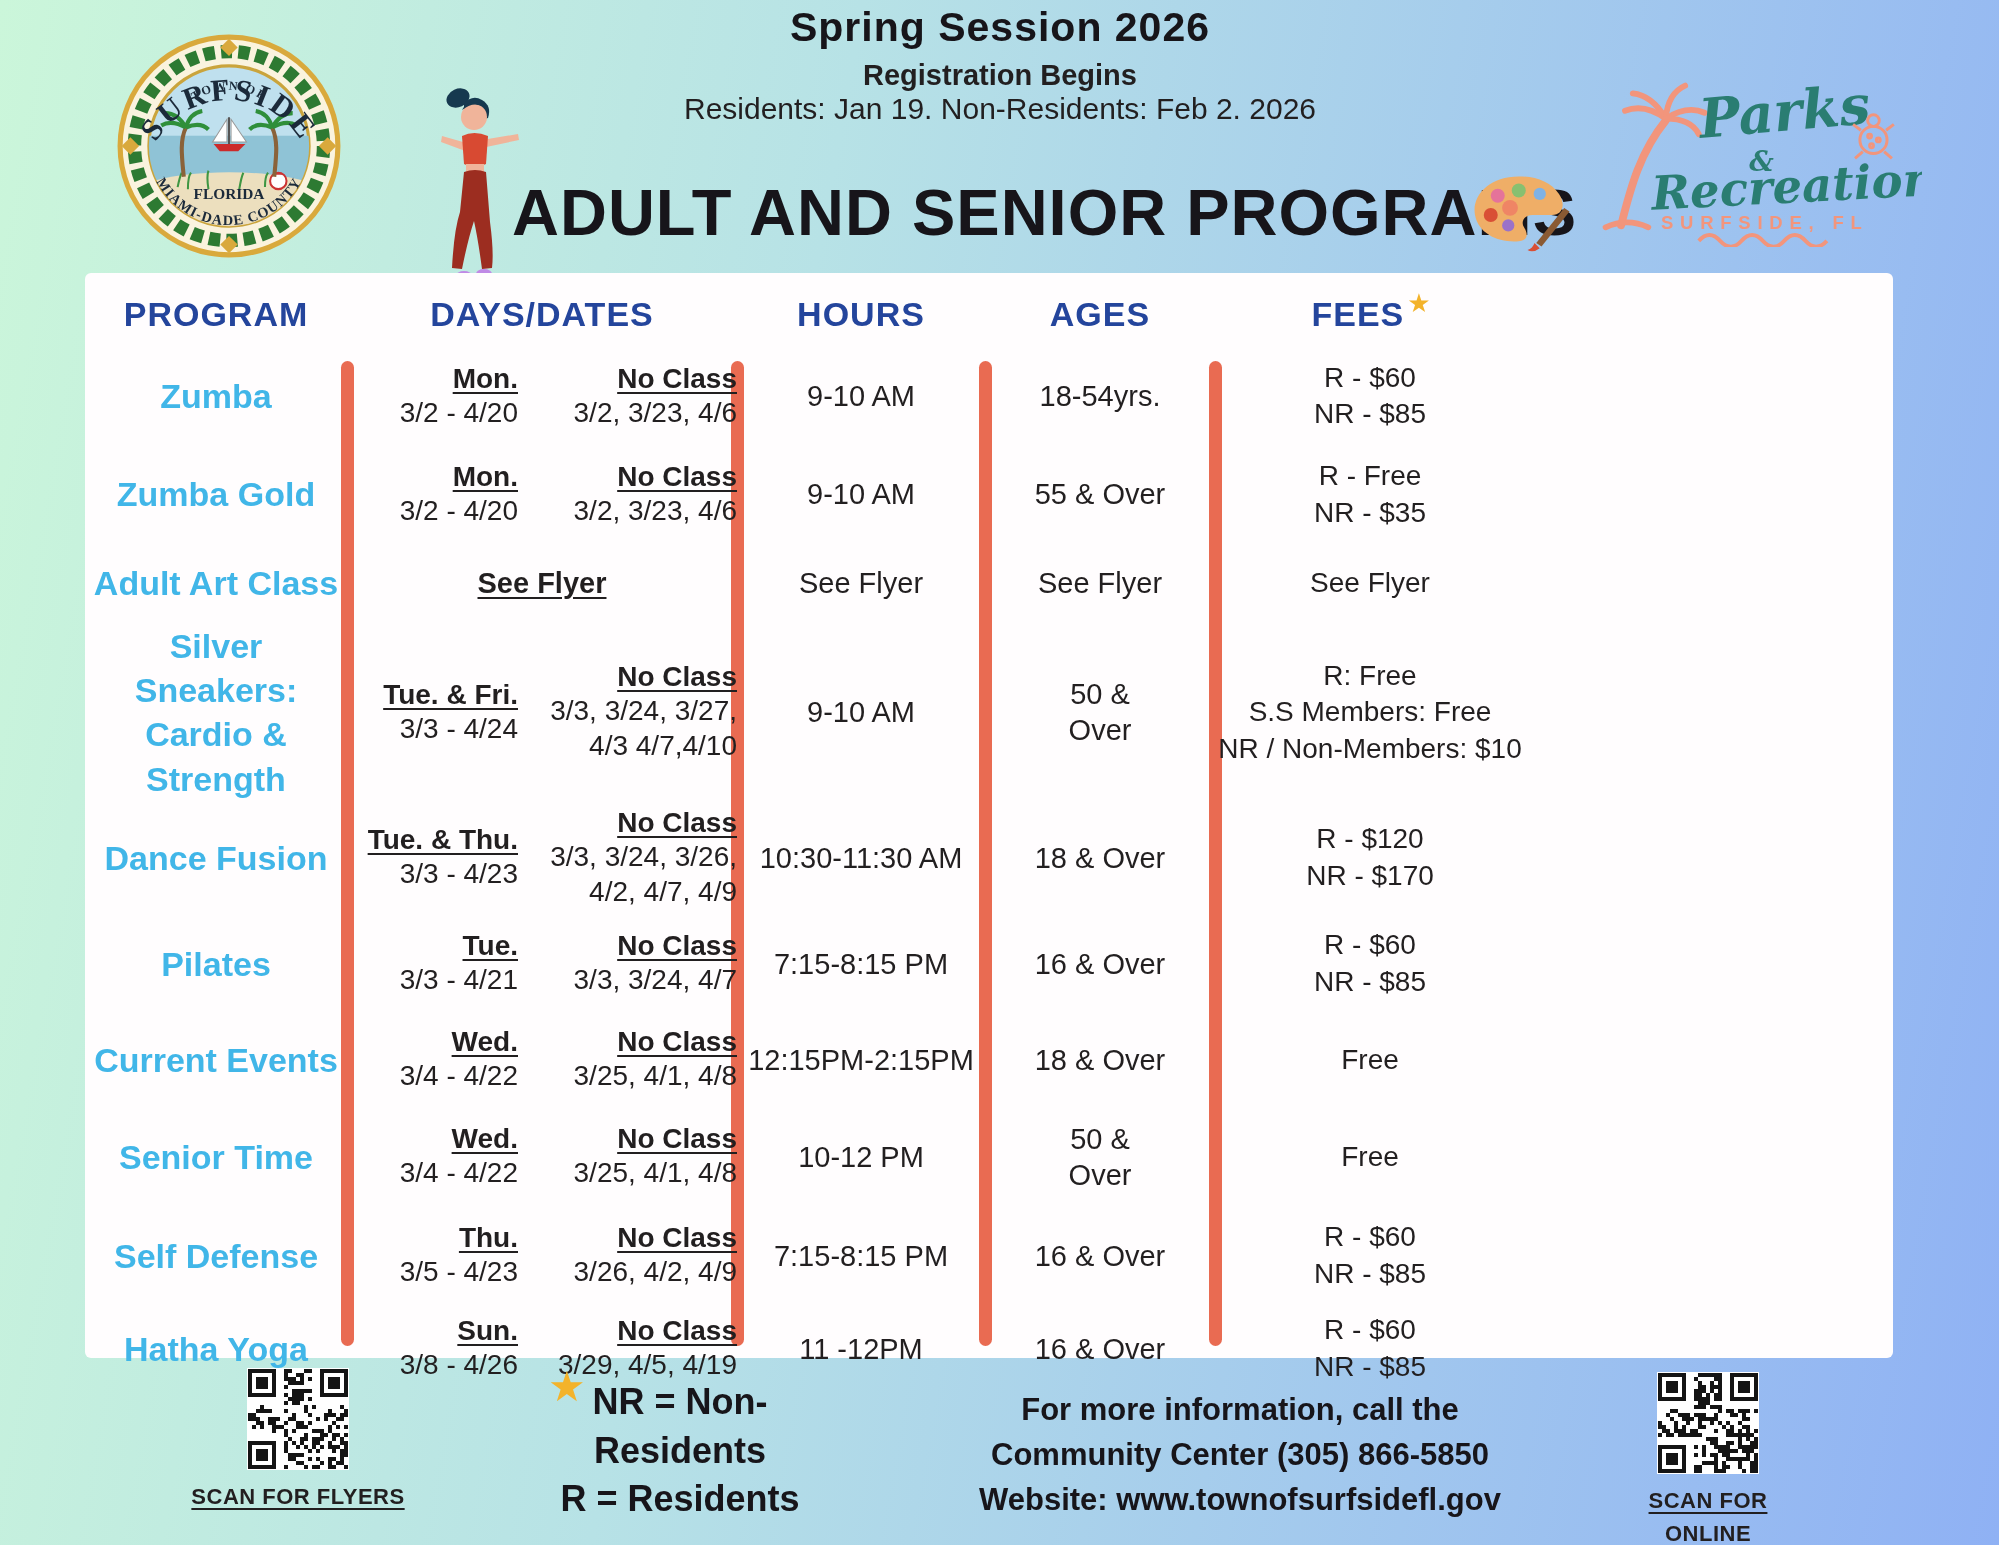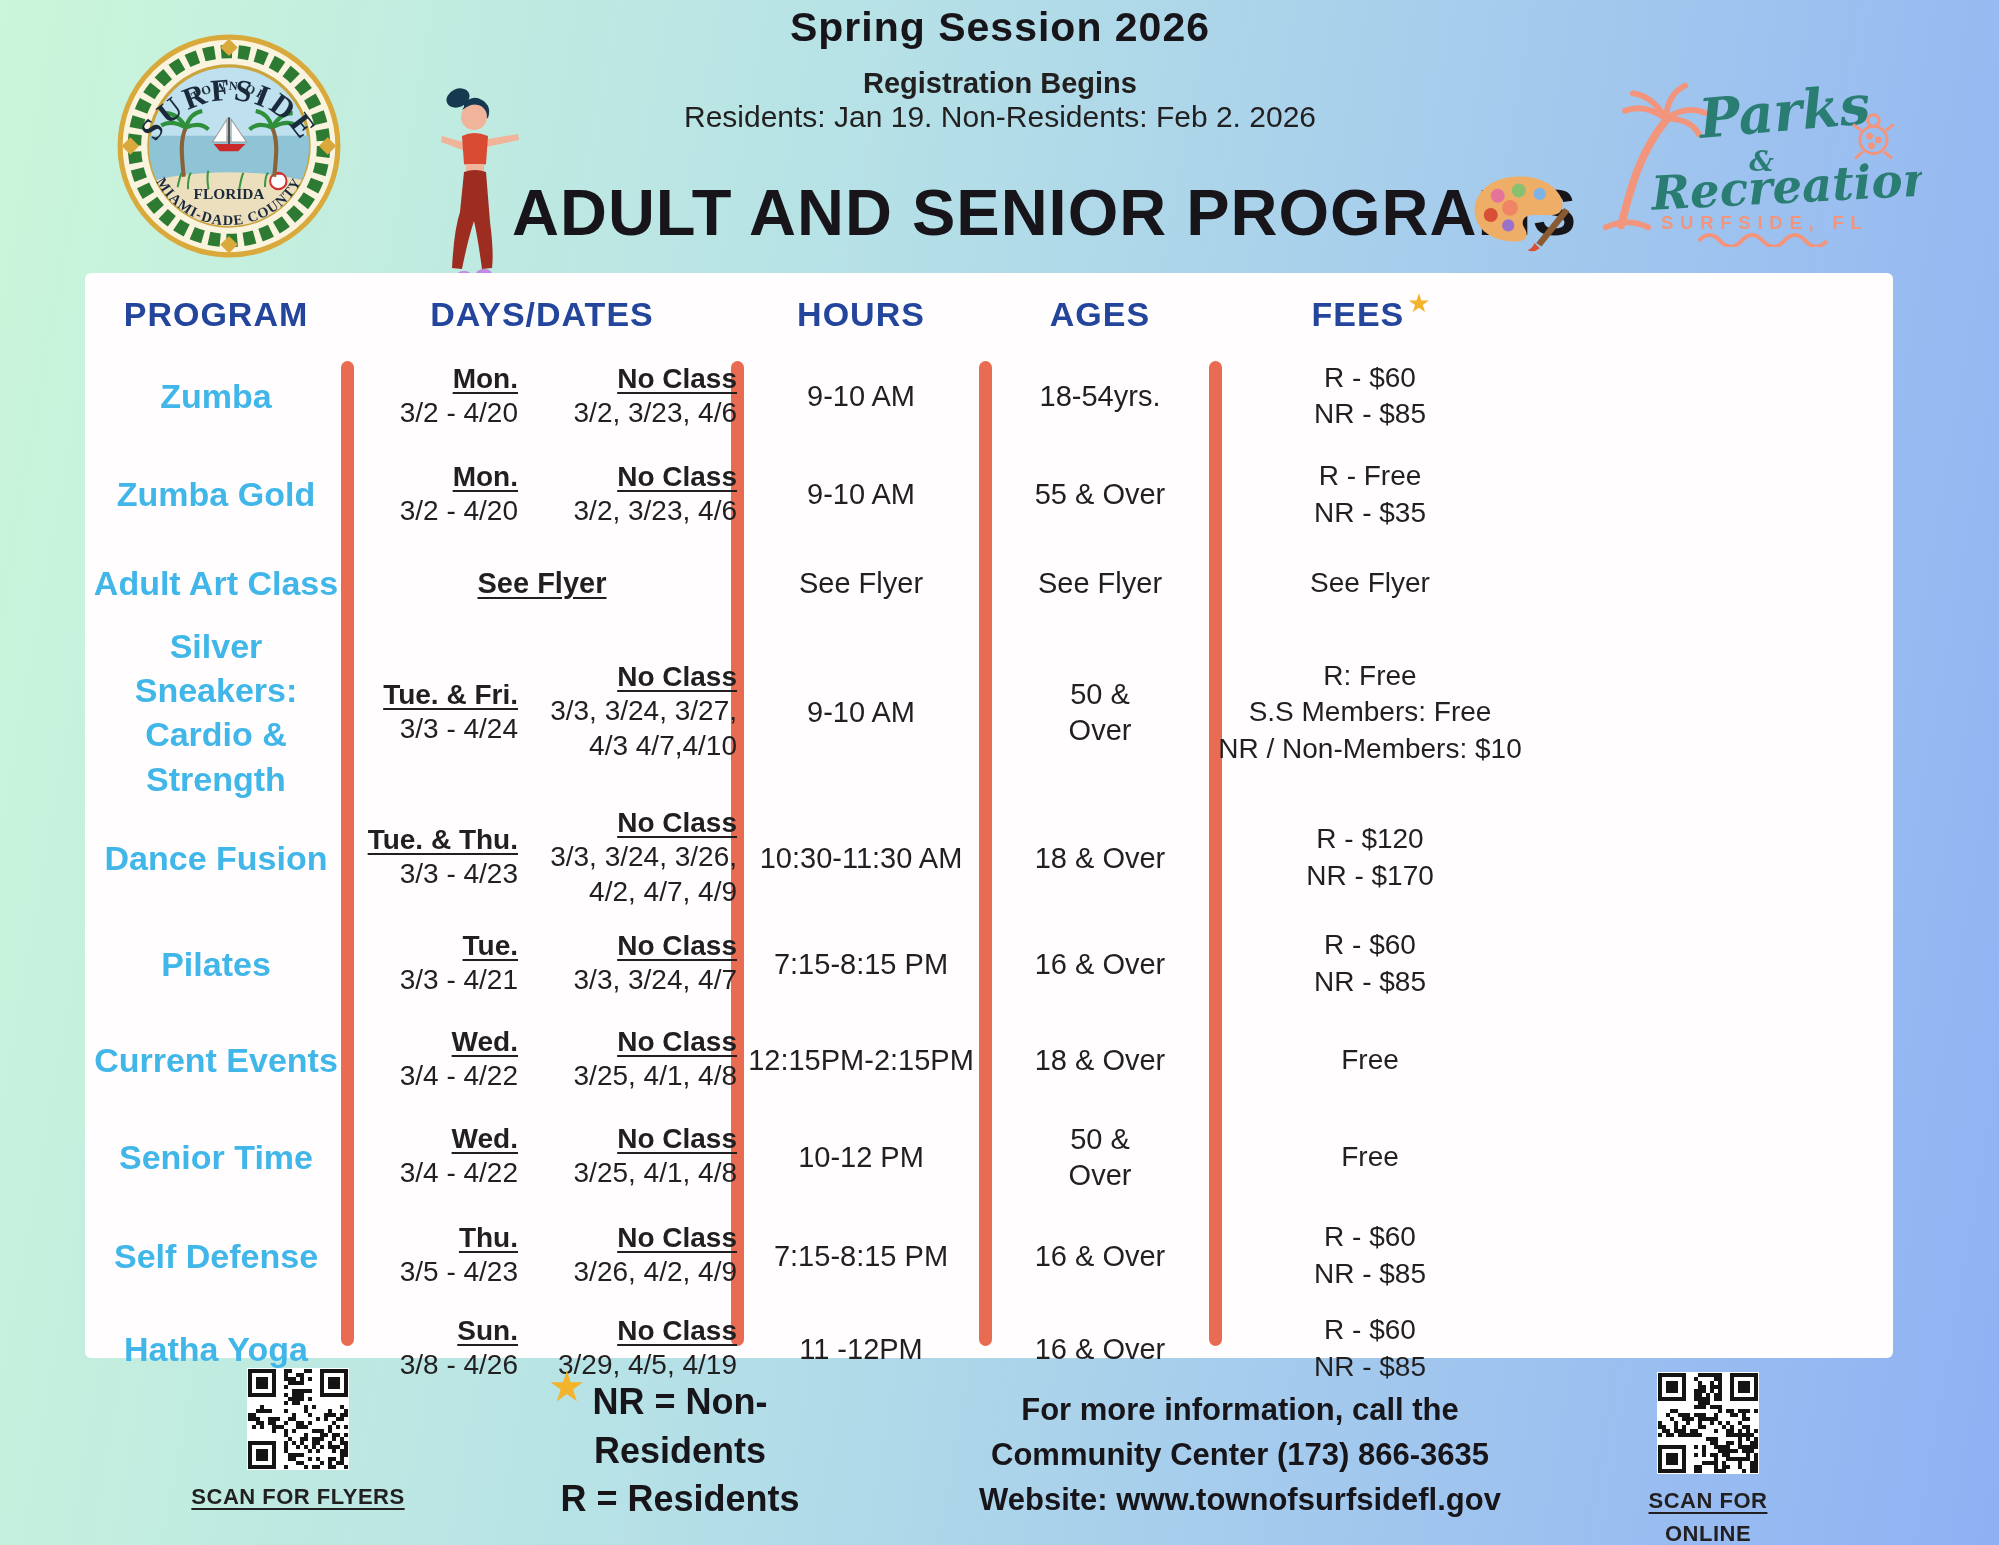--- a/index.html
+++ b/index.html
@@ -4,21 +4,21 @@
 <style>
   html,body{margin:0;padding:0;}
   body{font-family:"Liberation Sans","DejaVu Sans",sans-serif;color:#221f20;}
   .poster{position:relative;width:1999px;height:1545px;overflow:hidden;
     background:linear-gradient(100deg,#cbf6da 0%,#b7e2e6 38%,#8fb1f4 100%);}
 
   
   .seal{position:absolute;left:116px;top:33px;width:226px;height:226px;}
   .header-center{position:absolute;left:480px;top:6px;width:1040px;text-align:center;}
   .main-title{font-size:41px;font-weight:800;letter-spacing:1px;color:#17151a;line-height:1.05;}
-  .sub1{font-size:29px;font-weight:600;margin-top:18px;}
+  .sub1{font-size:29px;font-weight:600;margin-top:10px;}
   .sub2{font-size:30px;font-weight:400;margin-top:0;}
   .dancer{position:absolute;left:424px;top:84px;width:100px;height:210px;}
   .program-title{position:absolute;left:512px;top:175px;width:960px;text-align:center;
     font-size:65px;font-weight:800;letter-spacing:1px;color:#17151a;white-space:nowrap;}
   .palette{position:absolute;left:1468px;top:165px;width:105px;height:92px;}
   .parkslogo{position:absolute;left:1592px;top:62px;width:330px;height:185px;}
 
   
   .panel{position:absolute;left:85px;top:273px;width:1808px;height:1085px;background:#fffdfe;border-radius:6px;}
   .grid5{display:grid;grid-template-columns:262px 390px 248px 230px 310px;}
@@ -633,21 +633,21 @@
   </div>
 
   <div class="legend-star">★</div>
   <div class="legend">
       <div>NR = Non-Residents</div>
       <div>R = Residents</div>
     </div>
 
   <div class="info">
       <div>For more information, call the</div>
-      <div>Community Center (173) 866-3635</div>
+      <div>Community Center (305) 866-5850</div>
       <div>Website: www.townofsurfsidefl.gov</div>
     </div>
 
   <div class="qr-block qr-right">
     <svg class="qr-svg" viewBox="0 0 100 100">
         <g fill="#141414">
           <rect x="40" y="0" width="4" height="4"></rect>
           <rect x="44" y="0" width="4" height="4"></rect>
           <rect x="48" y="0" width="4" height="4"></rect>
           <rect x="52" y="0" width="4" height="4"></rect>

